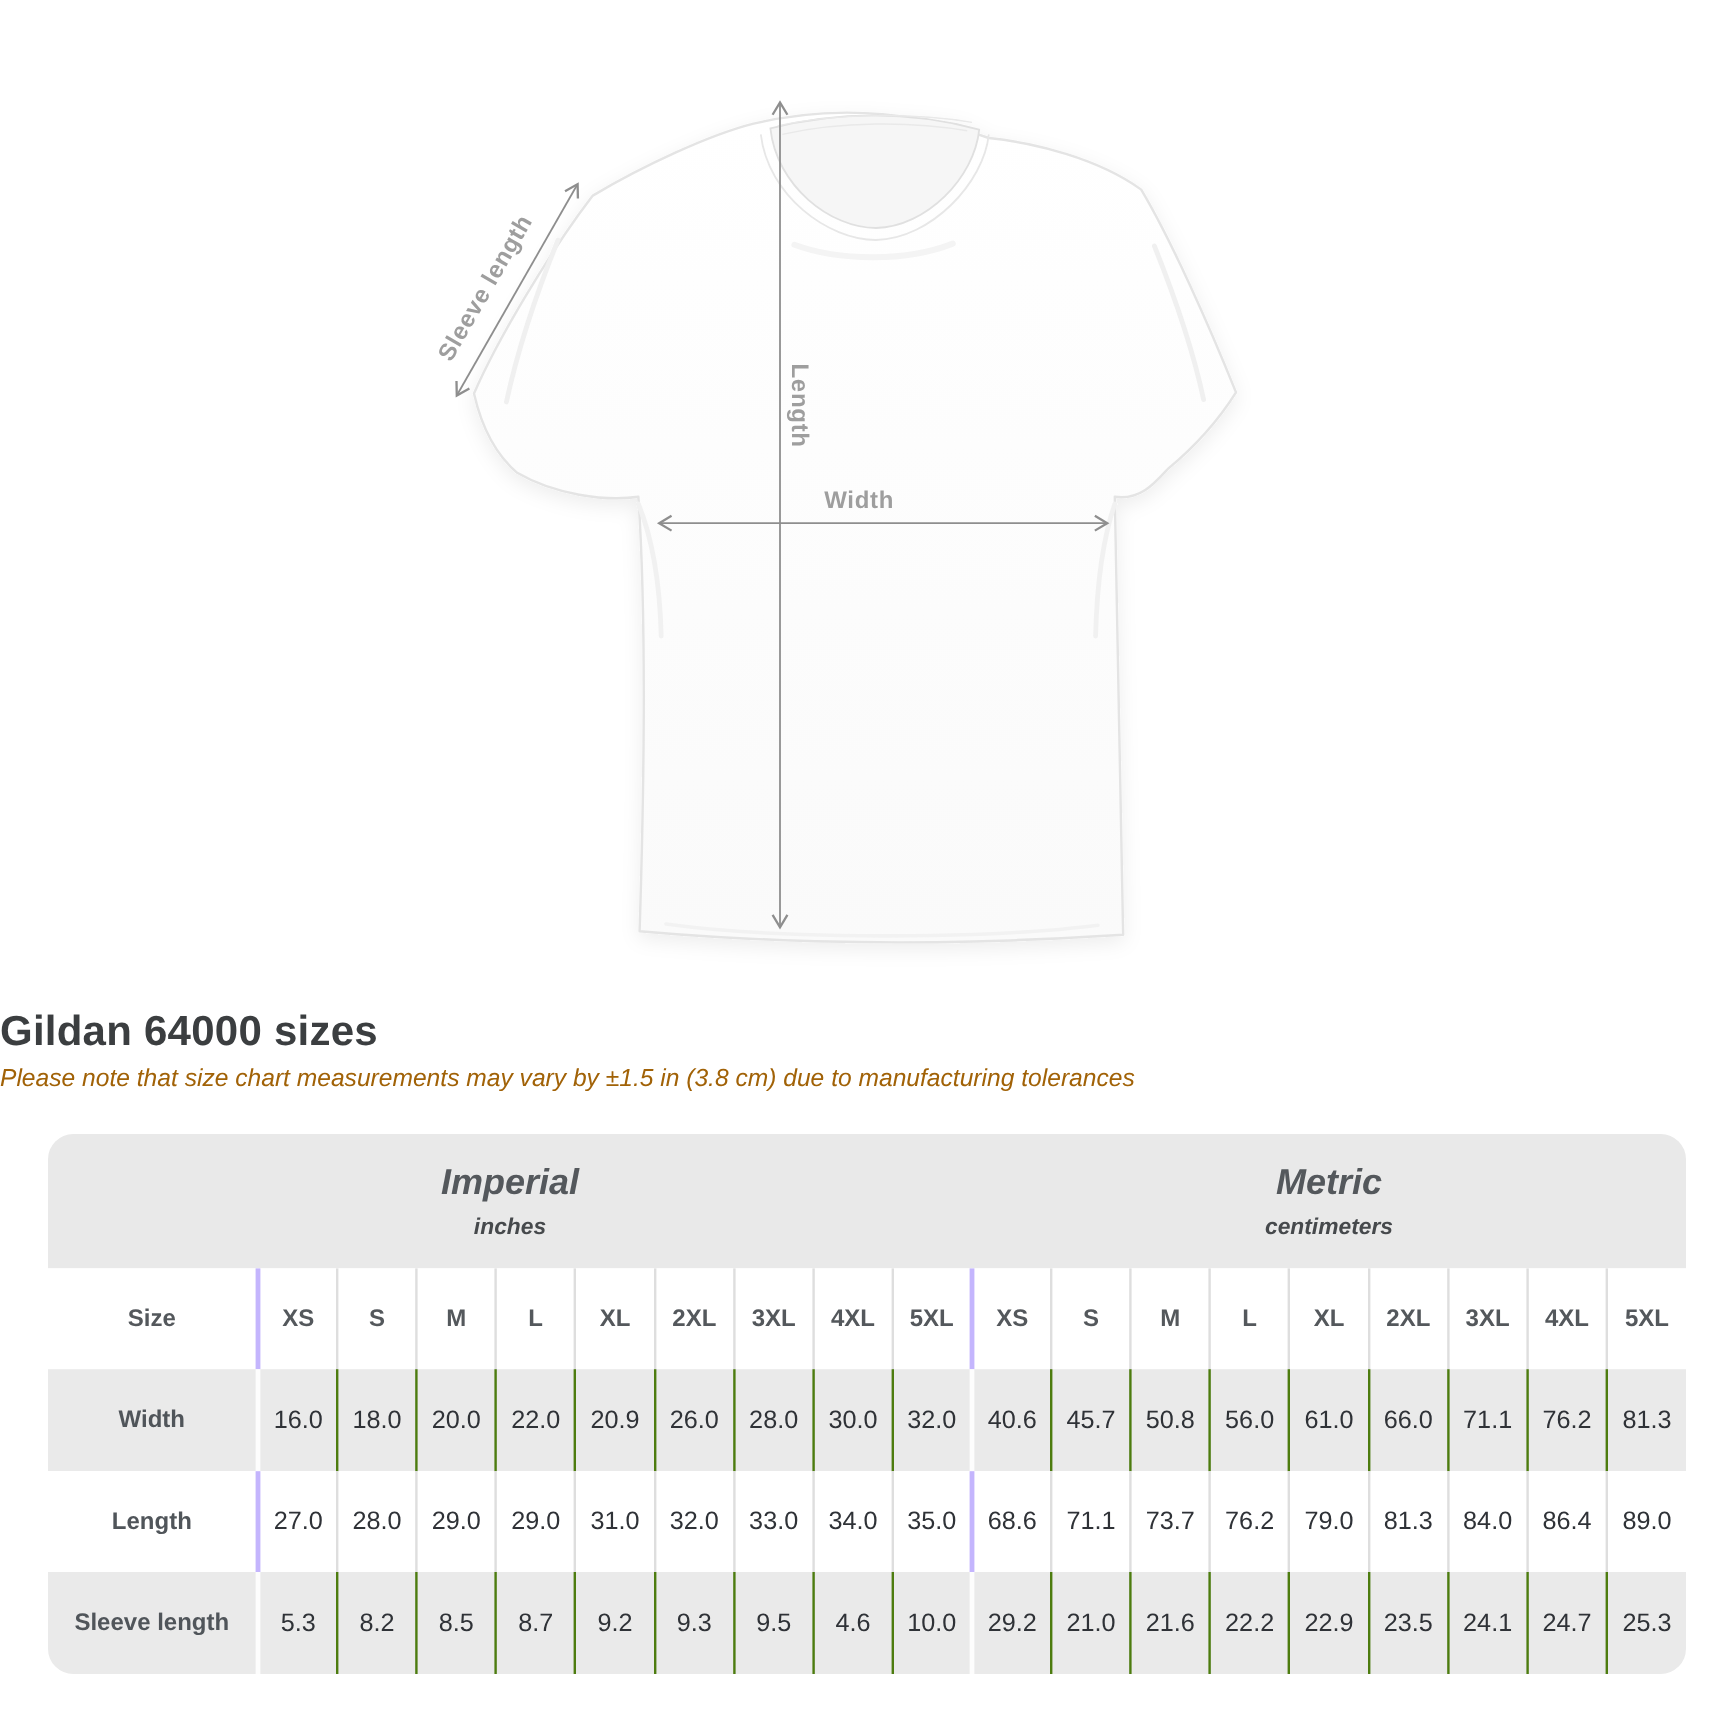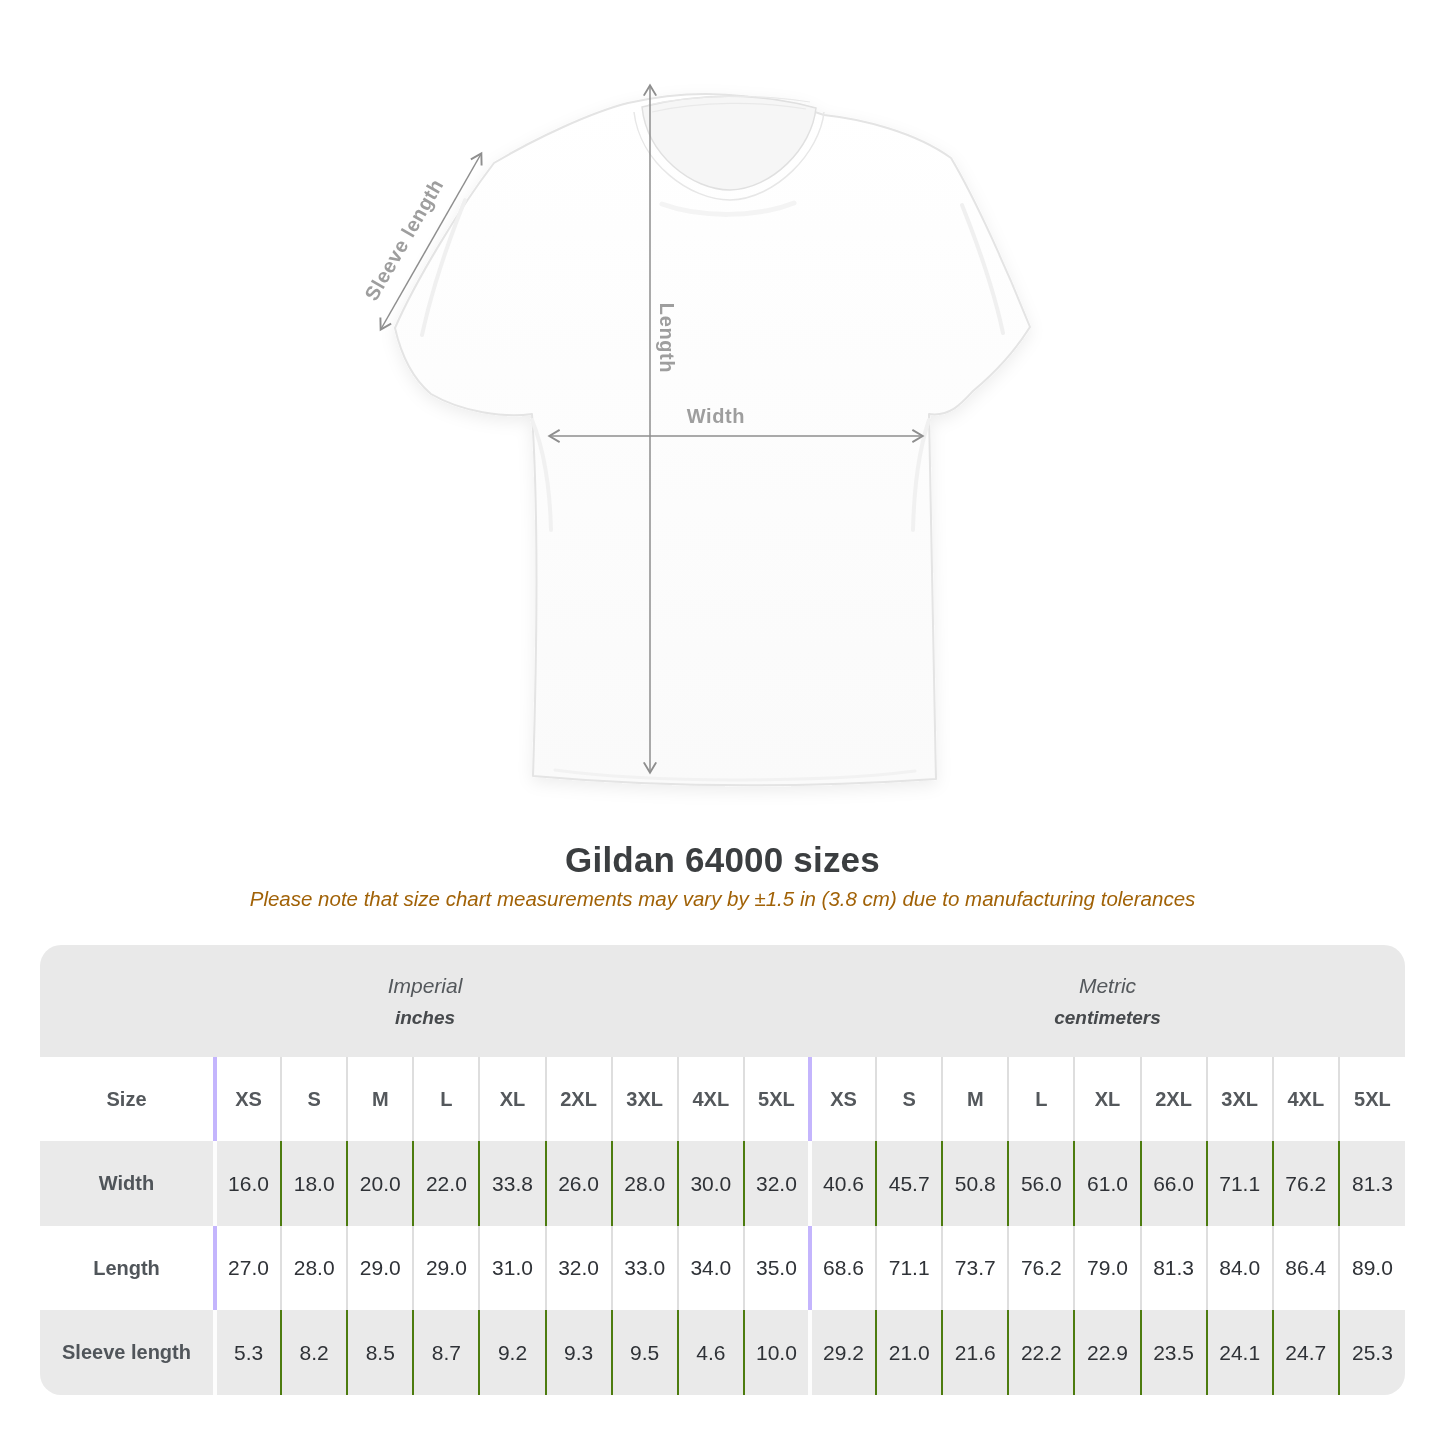--- a/index.html
+++ b/index.html
@@ -11,21 +11,21 @@
     overflow: hidden;
     font-family: "Liberation Sans", "DejaVu Sans", sans-serif;
   }
   .shirt-section {
     position: relative;
     width: 1445px;
     height: 818px;
   }
   .shirt-section svg { display: block; }
 
-  .heading { text-align: center; }
+  .heading { text-align: left; }
   .heading h1 {
     margin: 22px 0 7px 0;
     font-size: 35px;
     font-weight: bold;
     color: #3b3e40;
     letter-spacing: 0.2px;
   }
   .heading p {
     margin: 0;
     font-size: 20.5px;
@@ -46,22 +46,22 @@
   table.sizechart th, table.sizechart td {
     text-align: center;
     vertical-align: middle;
     padding: 0;
   }
   tr.group-head th {
     background: #e9e9e9;
     height: 112px;
   }
   .group-label {
-    font-size: 21px;
-    font-weight: normal;
+    font-size: 30px;
+    font-weight: bold;
     font-style: italic;
     color: #54585c;
   }
   .group-unit {
     margin-top: 9px;
     font-size: 19px;
     font-style: italic;
     color: #46494c;
   }
   tr.heads { background: #ffffff; height: 84px; }
@@ -196,21 +196,21 @@
           <th class="colhead divd">5XL</th>
         </tr>
     </thead>
     <tbody id="tbody">
         <tr class="stripe">
           <th class="rowlabel">Width</th>
           <td class="cell sep">16.0</td>
           <td class="cell divd">18.0</td>
           <td class="cell divd">20.0</td>
           <td class="cell divd">22.0</td>
-          <td class="cell divd">33.8</td>
+          <td class="cell divd">20.9</td>
           <td class="cell divd">26.0</td>
           <td class="cell divd">28.0</td>
           <td class="cell divd">30.0</td>
           <td class="cell divd">32.0</td>
           <td class="cell sep">40.6</td>
           <td class="cell divd">45.7</td>
           <td class="cell divd">50.8</td>
           <td class="cell divd">56.0</td>
           <td class="cell divd">61.0</td>
           <td class="cell divd">66.0</td>

